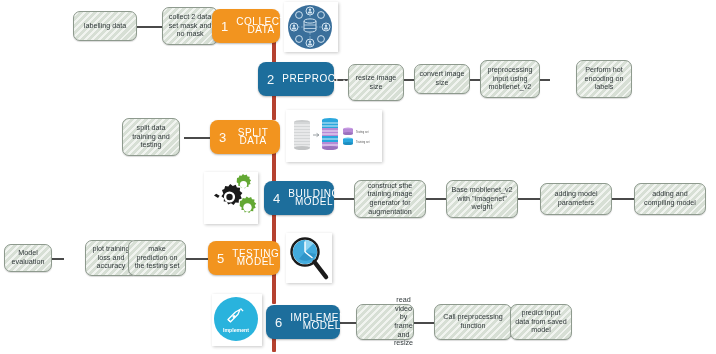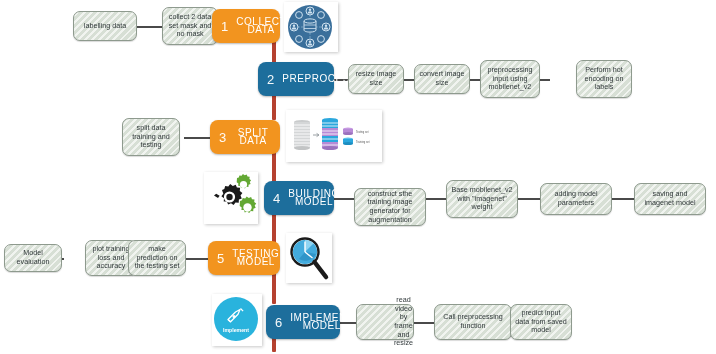--- a/index.html
+++ b/index.html
@@ -126,21 +126,21 @@
   <div class="conn" style="left:332px;top:79px;width:18px;"></div>
   <div class="conn" style="left:402px;top:79px;width:14px;"></div>
   <div class="conn" style="left:468px;top:79px;width:14px;"></div>
   <div class="conn" style="left:538px;top:79px;width:12px;"></div>
 
   <div class="stage blue" style="left:258px;top:62px;width:76px;height:34px;">
     <span class="num">2</span>
     <span class="lbl">PREPROCESSING</span>
   </div>
 
-  <div class="stepbox" style="left:348px;top:64px;width:56px;height:30px;">resize image size</div>
+  <div class="stepbox" style="left:348px;top:64px;width:56px;height:37px;">resize image size</div>
   <div class="stepbox" style="left:414px;top:64px;width:56px;height:30px;">convert image size</div>
   <div class="stepbox" style="left:480px;top:60px;width:60px;height:38px;">preprocessing input using mobilenet_v2</div>
   <div class="stepbox" style="left:548px;top:60px;width:56px;height:38px;margin-left:28px;">Perform hot encoding on labels</div>
 
   <div class="conn" style="left:184px;top:137px;width:28px;"></div>
 
   <div class="stepbox" style="left:122px;top:118px;width:58px;height:38px;">split data training and testing</div>
 
   <div class="stage orange" style="left:210px;top:120px;width:70px;height:34px;">
     <span class="num">3</span>
@@ -230,30 +230,30 @@
 
       <path d="M14 26l-4-2.6 2.2-1.6 3.4 2z" fill="#1a1a1a"></path>
     </svg>
   </div>
 
   <div class="stage blue" style="left:264px;top:181px;width:70px;height:34px;">
     <span class="num">4</span>
     <span class="lbl">BUILDING MODEL</span>
   </div>
 
-  <div class="stepbox" style="left:354px;top:180px;width:72px;height:38px;margin-top:8px;">construct sthe training image generator for augmentation</div>
+  <div class="stepbox" style="left:354px;top:180px;width:72px;height:38px;">construct sthe training image generator for augmentation</div>
   <div class="stepbox" style="left:446px;top:180px;width:72px;height:38px;">Base mobilenet_v2 with "imagenet" weight</div>
   <div class="stepbox" style="left:540px;top:183px;width:72px;height:32px;">adding model parameters</div>
-  <div class="stepbox" style="left:634px;top:183px;width:72px;height:32px;">saving and imagenet model</div>
+  <div class="stepbox" style="left:634px;top:183px;width:72px;height:32px;">adding and compiling model</div>
 
   <div class="conn" style="left:46px;top:258px;width:18px;"></div>
   <div class="conn" style="left:112px;top:258px;width:18px;"></div>
   <div class="conn" style="left:184px;top:258px;width:26px;"></div>
 
-  <div class="stepbox" style="left:4px;top:244px;width:58px;height:28px;">Model evaluation</div>
+  <div class="stepbox" style="left:4px;top:244px;width:48px;height:28px;">Model evaluation</div>
   <div class="stepbox" style="left:62px;top:240px;width:52px;height:36px;margin-left:23px;">plot training loss and accuracy</div>
   <div class="stepbox" style="left:128px;top:240px;width:58px;height:36px;">make prediction on the testing set</div>
 
   <div class="stage orange" style="left:208px;top:241px;width:72px;height:34px;">
     <span class="num">5</span>
     <span class="lbl">TESTING MODEL</span>
   </div>
 
   <div class="thumb" style="left:286px;top:233px;width:46px;height:50px;">
     <svg width="46" height="50" viewBox="0 0 46 50">

